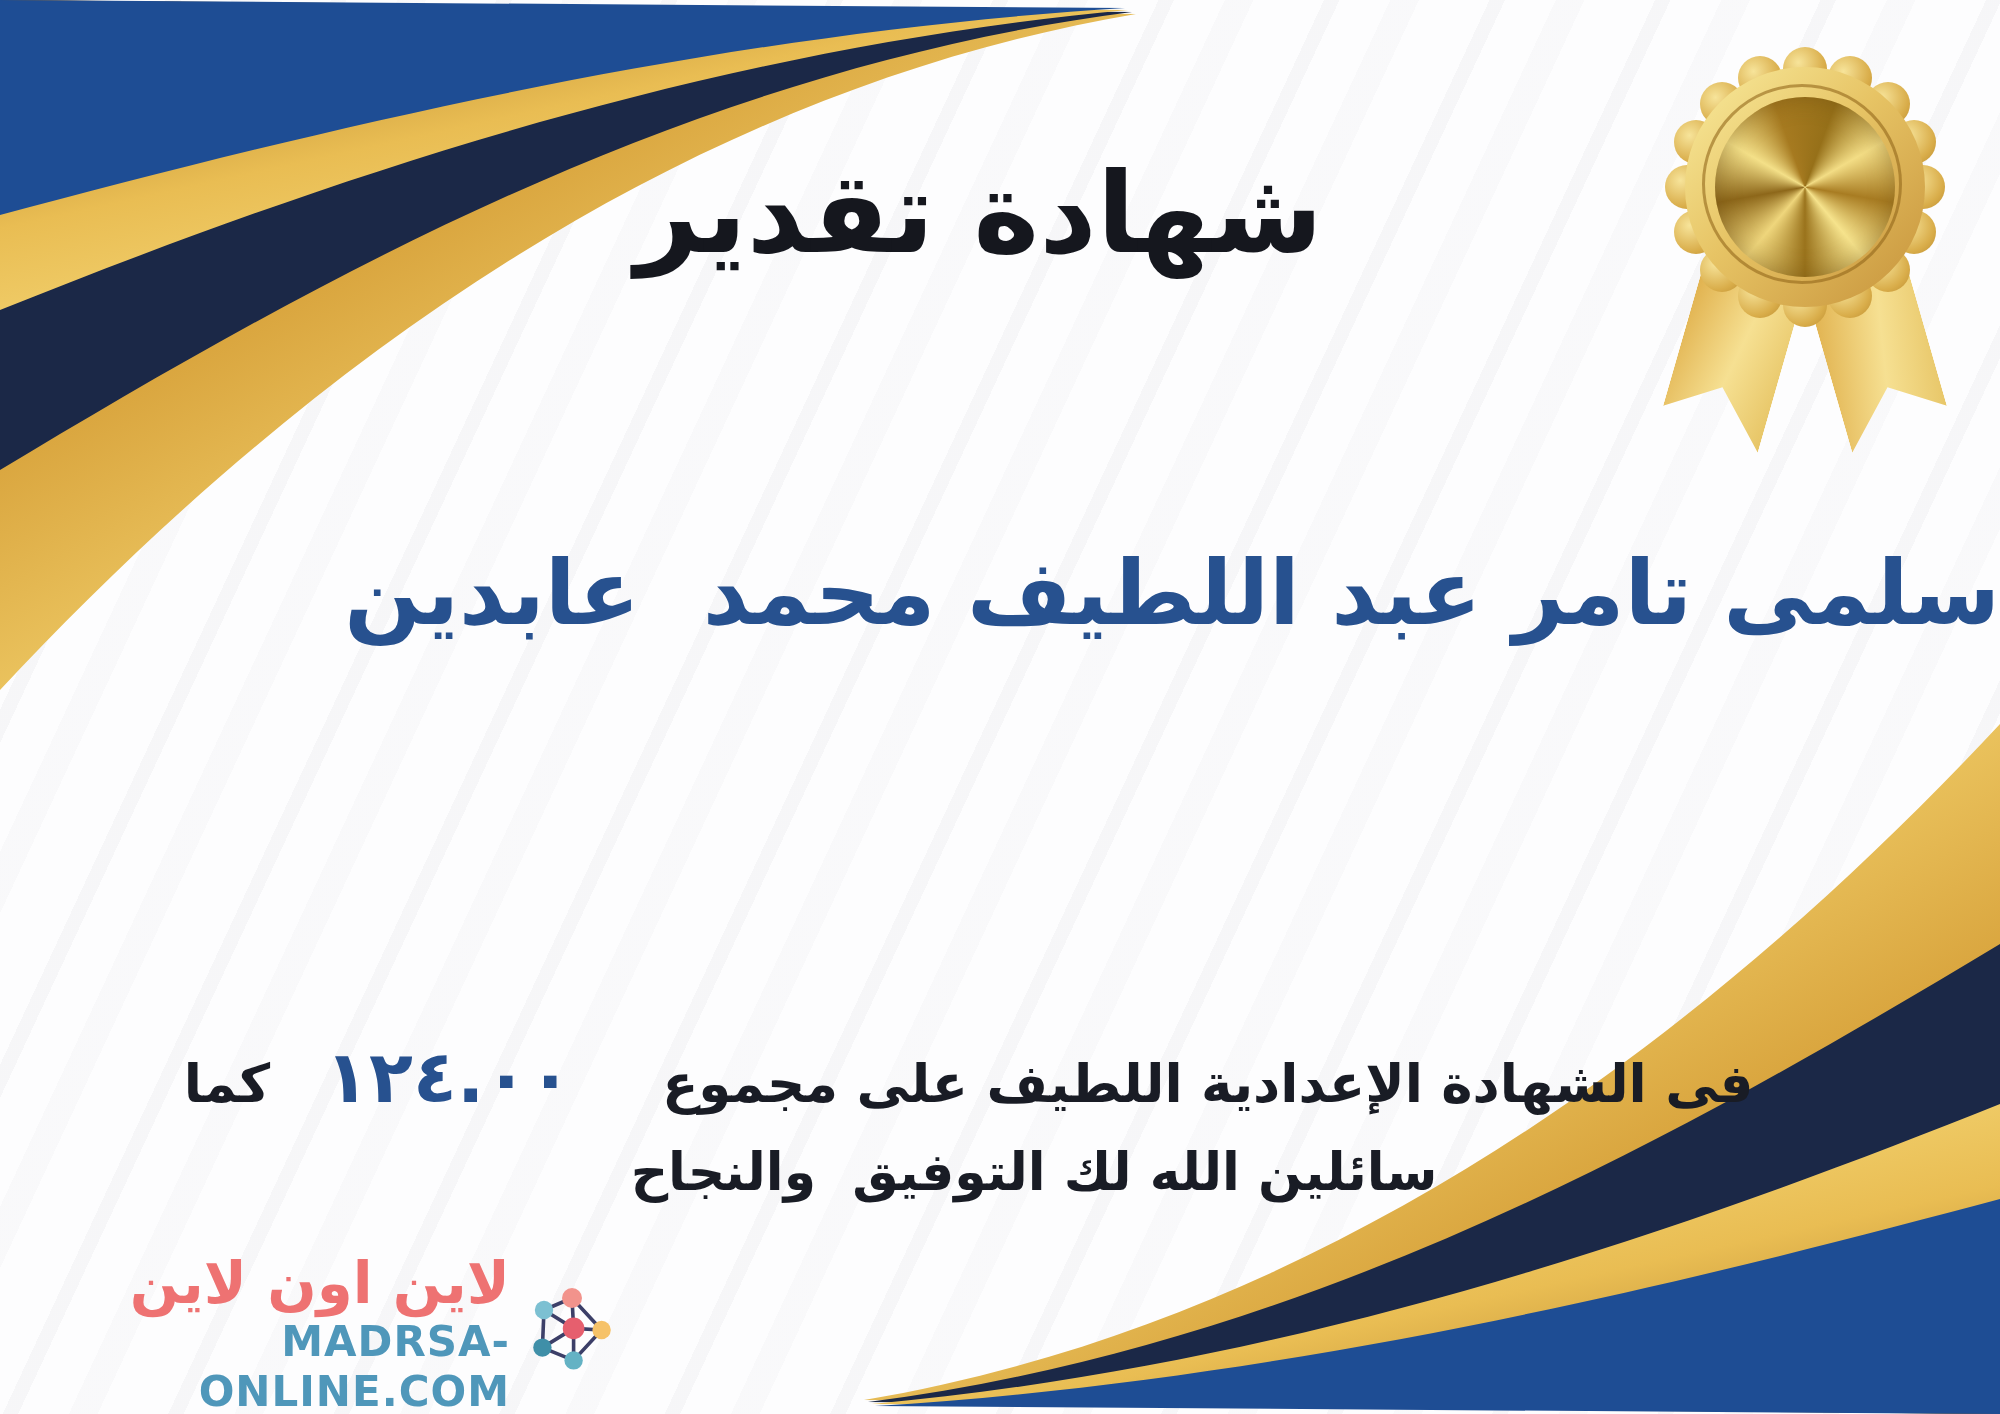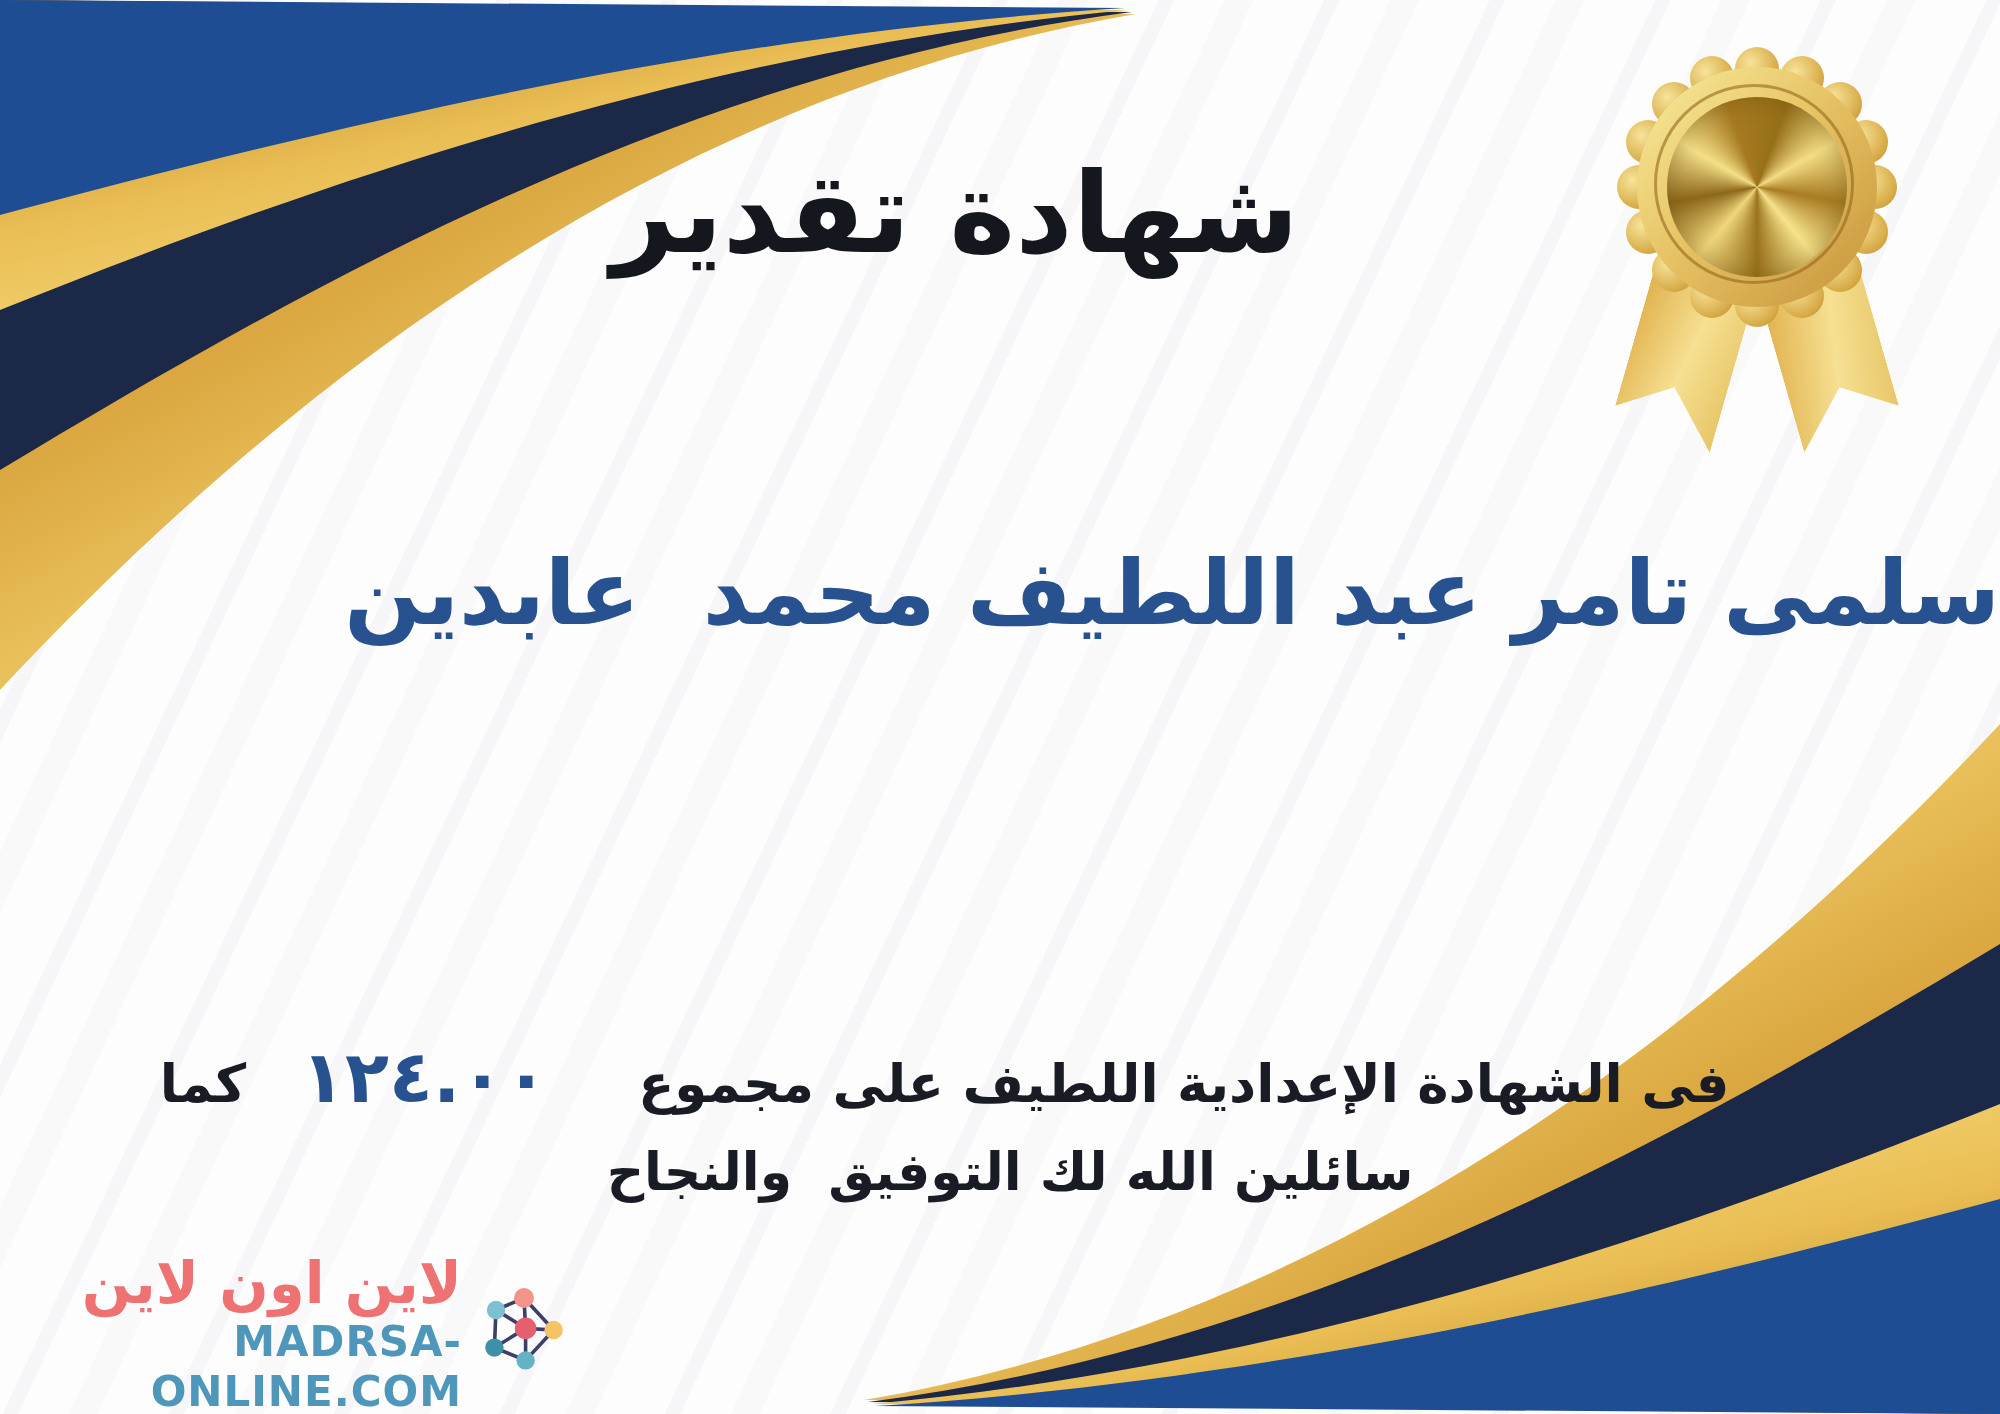--- a/index.html
+++ b/index.html
@@ -4,21 +4,21 @@
 <style>
   html,body{margin:0;padding:0;}
   body{
     width:2000px;height:1414px;position:relative;overflow:hidden;
     font-family:"DejaVu Sans",sans-serif;
     background:
       repeating-linear-gradient(115deg,rgba(120,120,135,0.05) 0 14px,rgba(255,255,255,0) 14px 60px,rgba(120,120,135,0.03) 60px 86px,rgba(255,255,255,0) 86px 150px),
       #fdfdfe;
   }
   .bg-svg{position:absolute;inset:0;z-index:1;pointer-events:none;}
-  .content{position:absolute;inset:0;z-index:2;}
+  .content{position:absolute;inset:0;z-index:2;margin-left:48px;}
 
   
   .cert-title{
     position:absolute;top:148px;left:0;width:100%;text-align:center;
     transform:translateX(-45px);
     font-size:112px;font-weight:bold;color:#15171e;white-space:pre-wrap;
   }
   .student-name{
     position:absolute;top:540px;left:0;width:100%;text-align:right;
     font-size:90px;font-weight:bold;color:#27518f;white-space:pre-wrap;

